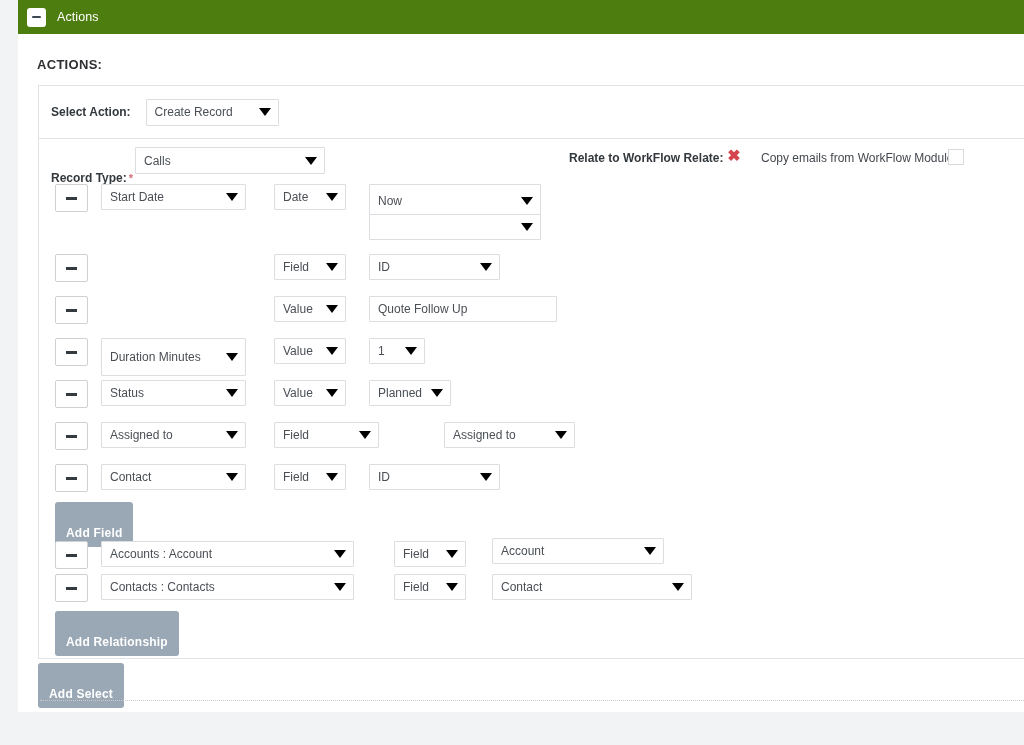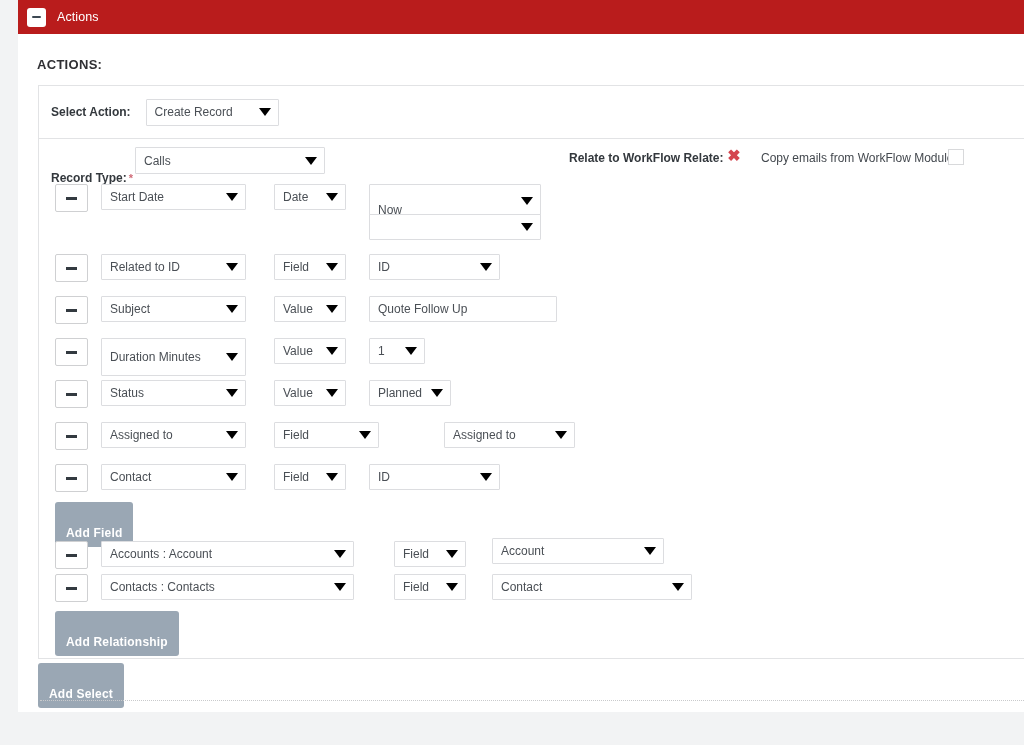--- a/index.html
+++ b/index.html
@@ -19,21 +19,21 @@
     background: #f2f3f4;
   }
 
   
   .panel-header {
     position: absolute;
     left: 18px;
     top: 0;
     width: 1006px;
     height: 34px;
-    background: #b91c1c;
+    background: #4d7c0f;
     display: flex;
     align-items: center;
   }
   .collapse-box {
     width: 19px;
     height: 19px;
     background: #ffffff;
     border-radius: 3px;
     margin-left: 9px;
     display: flex;
@@ -306,53 +306,45 @@
                 <div class="bar"></div>
               </div>
               <div class="sel" style="position:absolute;left:62px;top:4px;width:145px;height:26px;">
                 <span>Start Date</span>
                 <span class="caret"></span>
               </div>
               <div class="sel" style="position:absolute;left:235px;top:4px;width:72px;height:26px;">
                 <span>Date</span>
                 <span class="caret"></span>
               </div>
-              <div class="sel" style="position:absolute;left:330px;top:4px;width:172px;height:34px;align-items:flex-end;">
+              <div class="sel" style="position:absolute;left:330px;top:4px;width:172px;height:34px;">
                 <span>Now</span>
                 <span class="caret"></span>
               </div>
               <div class="sel" style="position:absolute;left:330px;top:34px;width:172px;height:26px;">
                 <span></span>
                 <span class="caret"></span>
               </div>
             </div>
             <div class="field-row">
               <div class="minus-btn">
                 <div class="bar"></div>
               </div>
-              <div class="sel" style="position:absolute;left:62px;top:4px;width:145px;height:26px;">
-                <span>Related to ID</span>
-                <span class="caret"></span>
-              </div>
               <div class="sel" style="position:absolute;left:235px;top:4px;width:72px;height:26px;">
                 <span>Field</span>
                 <span class="caret"></span>
               </div>
               <div class="sel" style="position:absolute;left:330px;top:4px;width:131px;height:26px;">
                 <span>ID</span>
                 <span class="caret"></span>
               </div>
             </div>
             <div class="field-row">
               <div class="minus-btn">
                 <div class="bar"></div>
-              </div>
-              <div class="sel" style="position:absolute;left:62px;top:4px;width:145px;height:26px;">
-                <span>Subject</span>
-                <span class="caret"></span>
               </div>
               <div class="sel" style="position:absolute;left:235px;top:4px;width:72px;height:26px;">
                 <span>Value</span>
                 <span class="caret"></span>
               </div>
               <div class="sel txt" style="position:absolute;left:330px;top:4px;width:188px;height:26px;">
                 <span>Quote Follow Up</span>
               </div>
             </div>
             <div class="field-row">

